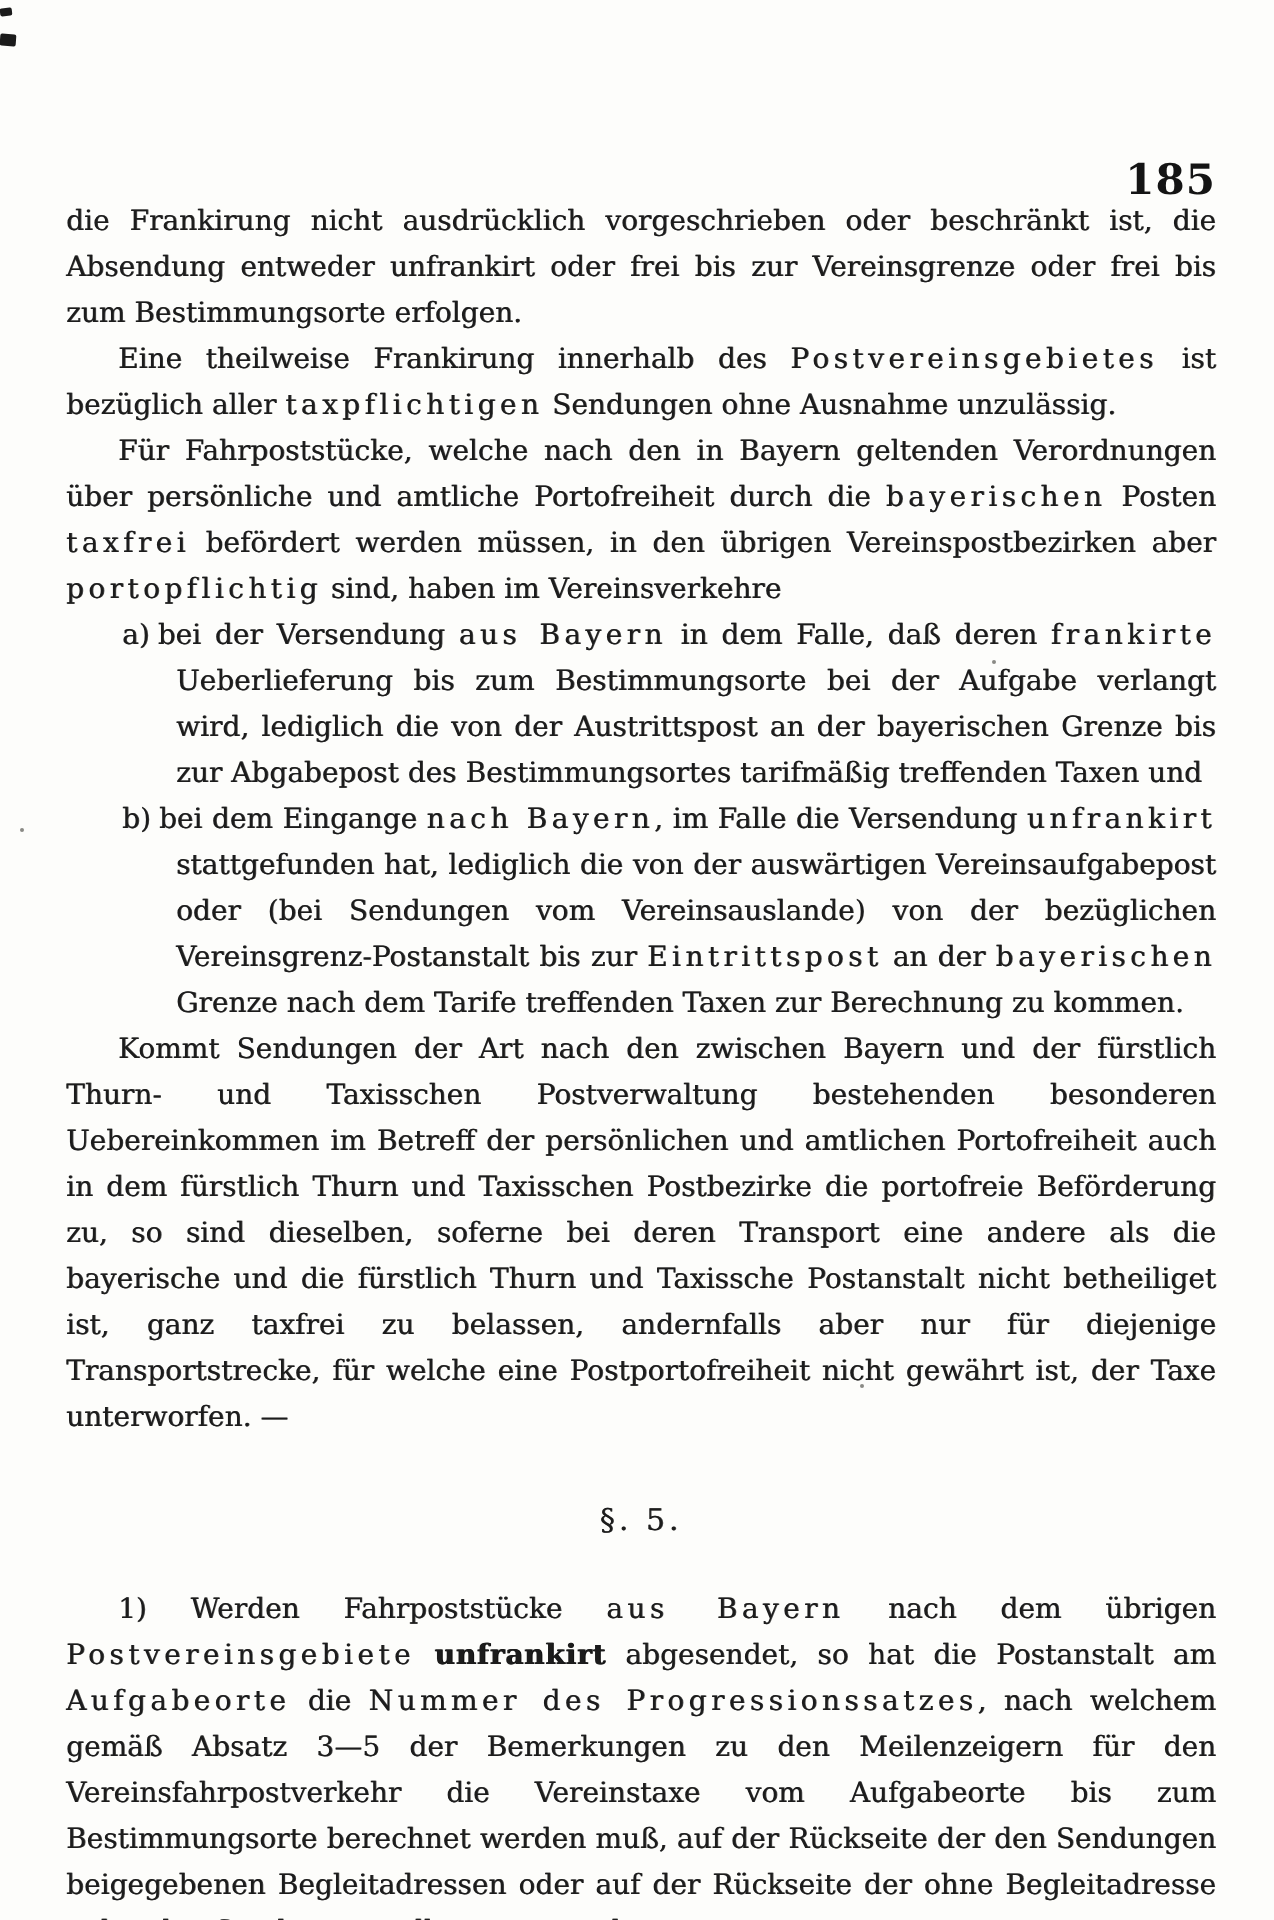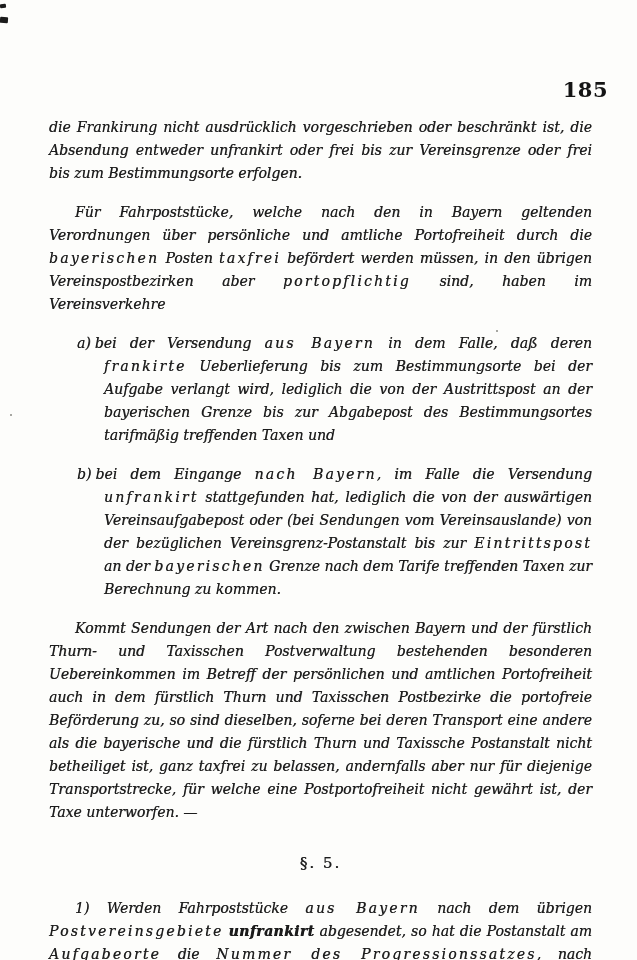--- a/index.html
+++ b/index.html
@@ -16,21 +16,21 @@
     position:absolute; top:77px; right:29px;
     font-size:21px; font-weight:bold; letter-spacing:0.5px;
     color:#141414;
   }
   #content {
     position:absolute; top:100px; left:33px; width:575px;
     font-size:14px; line-height:23px;
     text-align:justify;
     text-shadow:0.35px 0 0 rgba(25,25,25,0.75);
   }
-  #content p { margin:16px;font-style:italic; }
+  #content p { margin:0; }
   p.indent { text-indent:26px; }
   p.item { padding-left:55px; text-indent:-27px; }
   .marker { padding-right:4px; }
   .sperr { letter-spacing:2.2px; }
   .bold-frak { font-weight:bold; letter-spacing:0.4px; text-shadow:0.5px 0 0 #111; }
   .section-heading {
     text-align:center; font-size:15px; letter-spacing:2px;
     margin:28px 0 22px 0; text-indent:0;
   }
   
@@ -49,20 +49,21 @@
   <span class="scan-mark mark-a"></span>
   <span class="scan-mark mark-b"></span>
   <span class="speck speck-1"></span>
   <span class="speck speck-2"></span>
   <span class="speck speck-3"></span>
 
   <div class="page-number">185</div>
 
   <main id="content">
       <p class="noindent"><span>die Frankirung nicht ausdrücklich vorgeschrieben oder beschränkt ist, die Absendung entweder unfrankirt oder frei bis zur Vereinsgrenze oder frei bis zum Bestimmungsorte erfolgen.</span></p>
+      <p class="indent"><span>Eine theilweise Frankirung innerhalb des </span><span class="sperr">Postvereinsgebietes</span><span> ist bezüglich aller </span><span class="sperr">taxpflichtigen</span><span> Sendungen ohne Ausnahme unzulässig.</span></p>
       <p class="indent"><span>Für Fahrpoststücke, welche nach den in Bayern geltenden Verordnungen über persönliche und amtliche Portofreiheit durch die </span><span class="sperr">bayerischen</span><span> Posten </span><span class="sperr">taxfrei</span><span> befördert werden müssen, in den übrigen Vereinspostbezirken aber </span><span class="sperr">portopflichtig</span><span> sind, haben im Vereinsverkehre</span></p>
       <p class="item"><span class="marker">a)</span><span>bei der Versendung </span><span class="sperr">aus Bayern</span><span> in dem Falle, daß deren </span><span class="sperr">frankirte</span><span> Ueberlieferung bis zum Bestimmungsorte bei der Aufgabe verlangt wird, lediglich die von der Austrittspost an der bayerischen Grenze bis zur Abgabepost des Bestimmungsortes tarifmäßig treffenden Taxen und</span></p>
       <p class="item"><span class="marker">b)</span><span>bei dem Eingange </span><span class="sperr">nach Bayern</span><span>, im Falle die Versendung </span><span class="sperr">unfrankirt</span><span> stattgefunden hat, lediglich die von der auswärtigen Vereinsaufgabepost oder (bei Sendungen vom Vereinsauslande) von der bezüglichen Vereinsgrenz-Postanstalt bis zur </span><span class="sperr">Eintrittspost</span><span> an der </span><span class="sperr">bayerischen</span><span> Grenze nach dem Tarife treffenden Taxen zur Berechnung zu kommen.</span></p>
       <p class="indent"><span>Kommt Sendungen der Art nach den zwischen Bayern und der fürstlich Thurn- und Taxisschen Postverwaltung bestehenden besonderen Uebereinkommen im Betreff der persönlichen und amtlichen Portofreiheit auch in dem fürstlich Thurn und Taxisschen Postbezirke die portofreie Beförderung zu, so sind dieselben, soferne bei deren Transport eine andere als die bayerische und die fürstlich Thurn und Taxissche Postanstalt nicht betheiliget ist, ganz taxfrei zu belassen, andernfalls aber nur für diejenige Transportstrecke, für welche eine Postportofreiheit nicht gewährt ist, der Taxe unterworfen. —</span></p>
       <div class="section-heading">§. 5.</div>
       <p class="indent"><span>1) Werden Fahrpoststücke </span><span class="sperr">aus Bayern</span><span> nach dem übrigen </span><span class="sperr">Postvereinsgebiete</span><span> </span><span class="bold-frak">unfrankirt</span><span> abgesendet, so hat die Postanstalt am </span><span class="sperr">Aufgabeorte</span><span> die </span><span class="sperr">Nummer des Progressionssatzes</span><span>, nach welchem gemäß Absatz 3—5 der Bemerkungen zu den Meilenzeigern für den Vereinsfahrpostverkehr die Vereinstaxe vom Aufgabeorte bis zum Bestimmungsorte berechnet werden muß, auf der Rückseite der den Sendungen beigegebenen Begleitadressen oder auf der Rückseite der ohne Begleitadresse gehenden Sendungen selbst vorzumerken.</span></p>
     </main>
 </div>
 
 </body></html>

